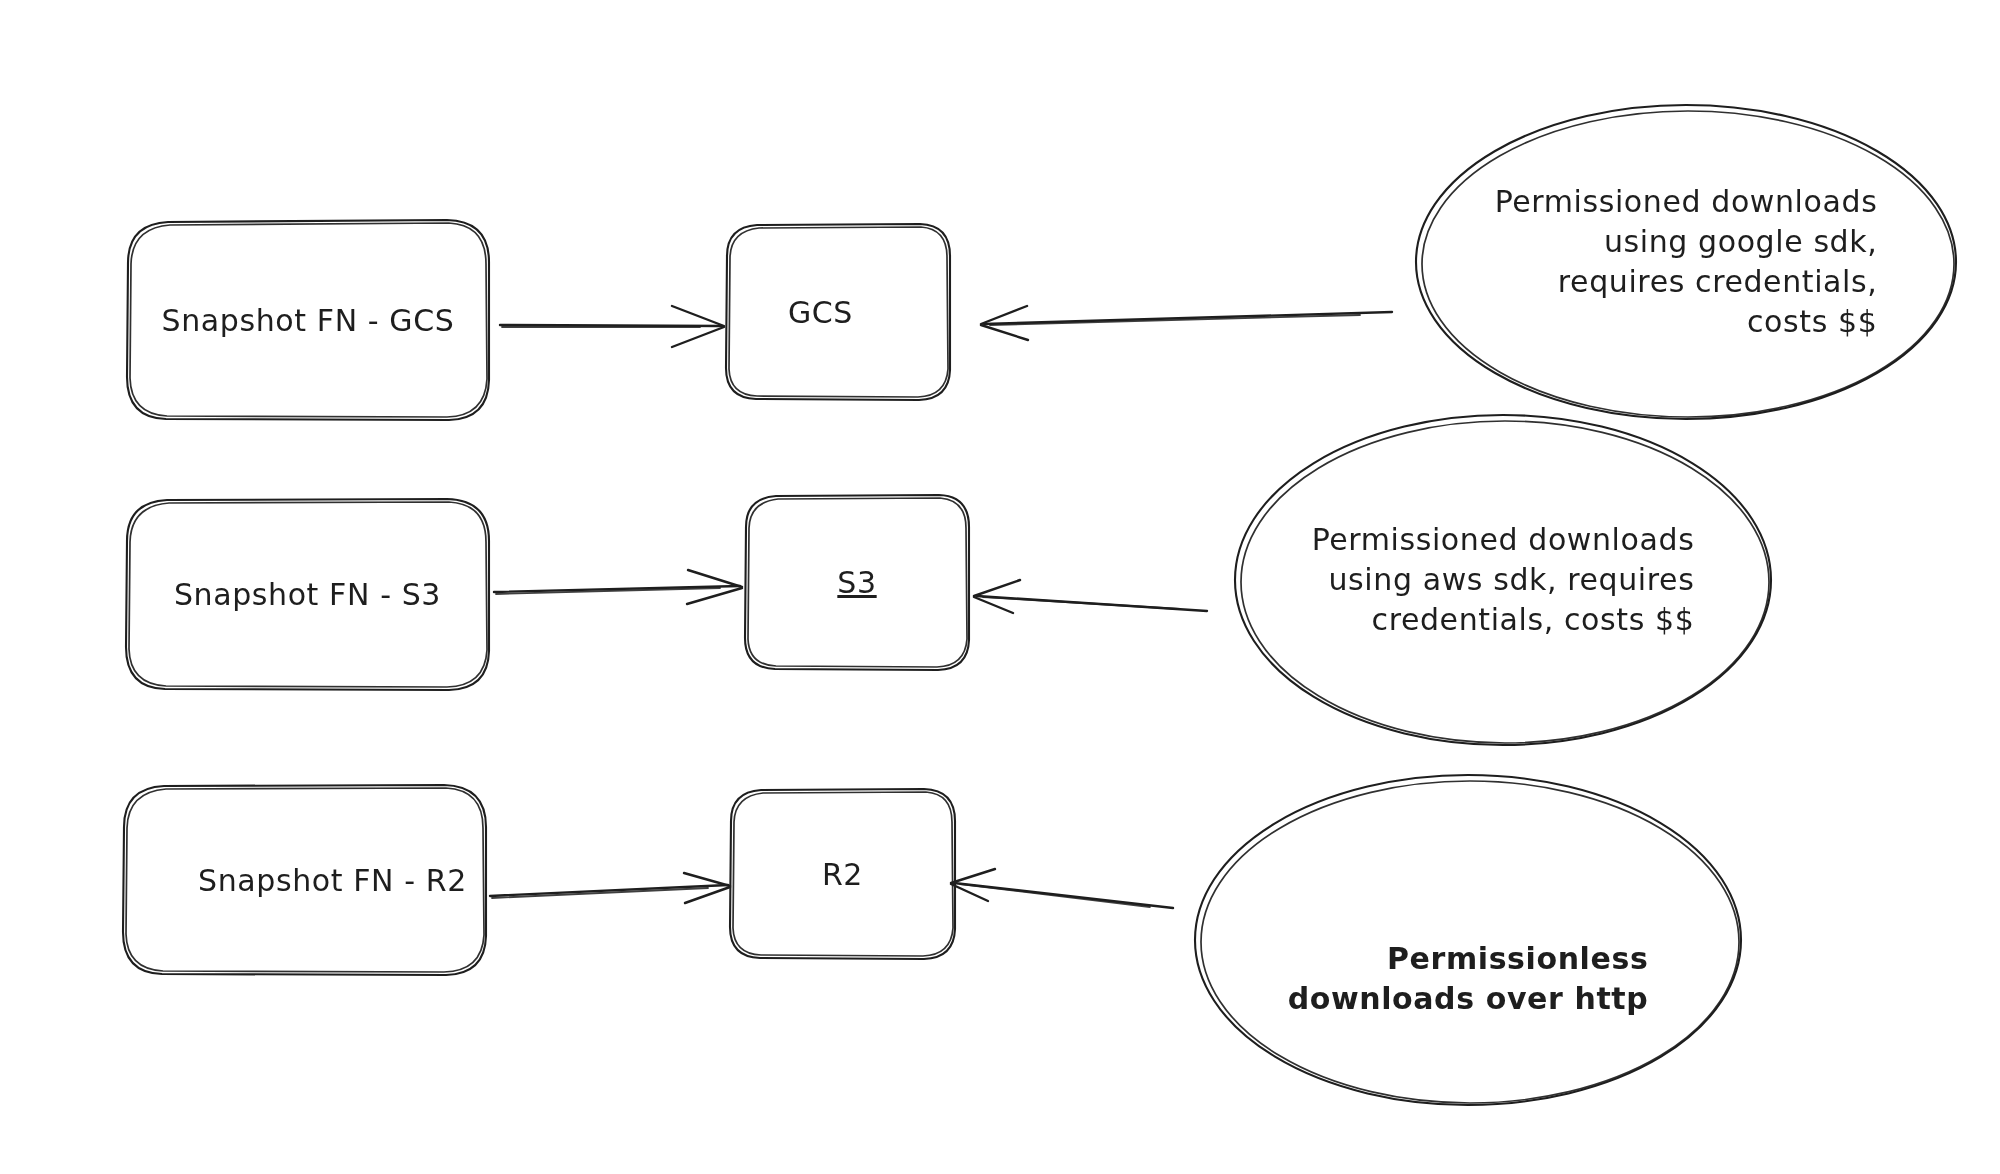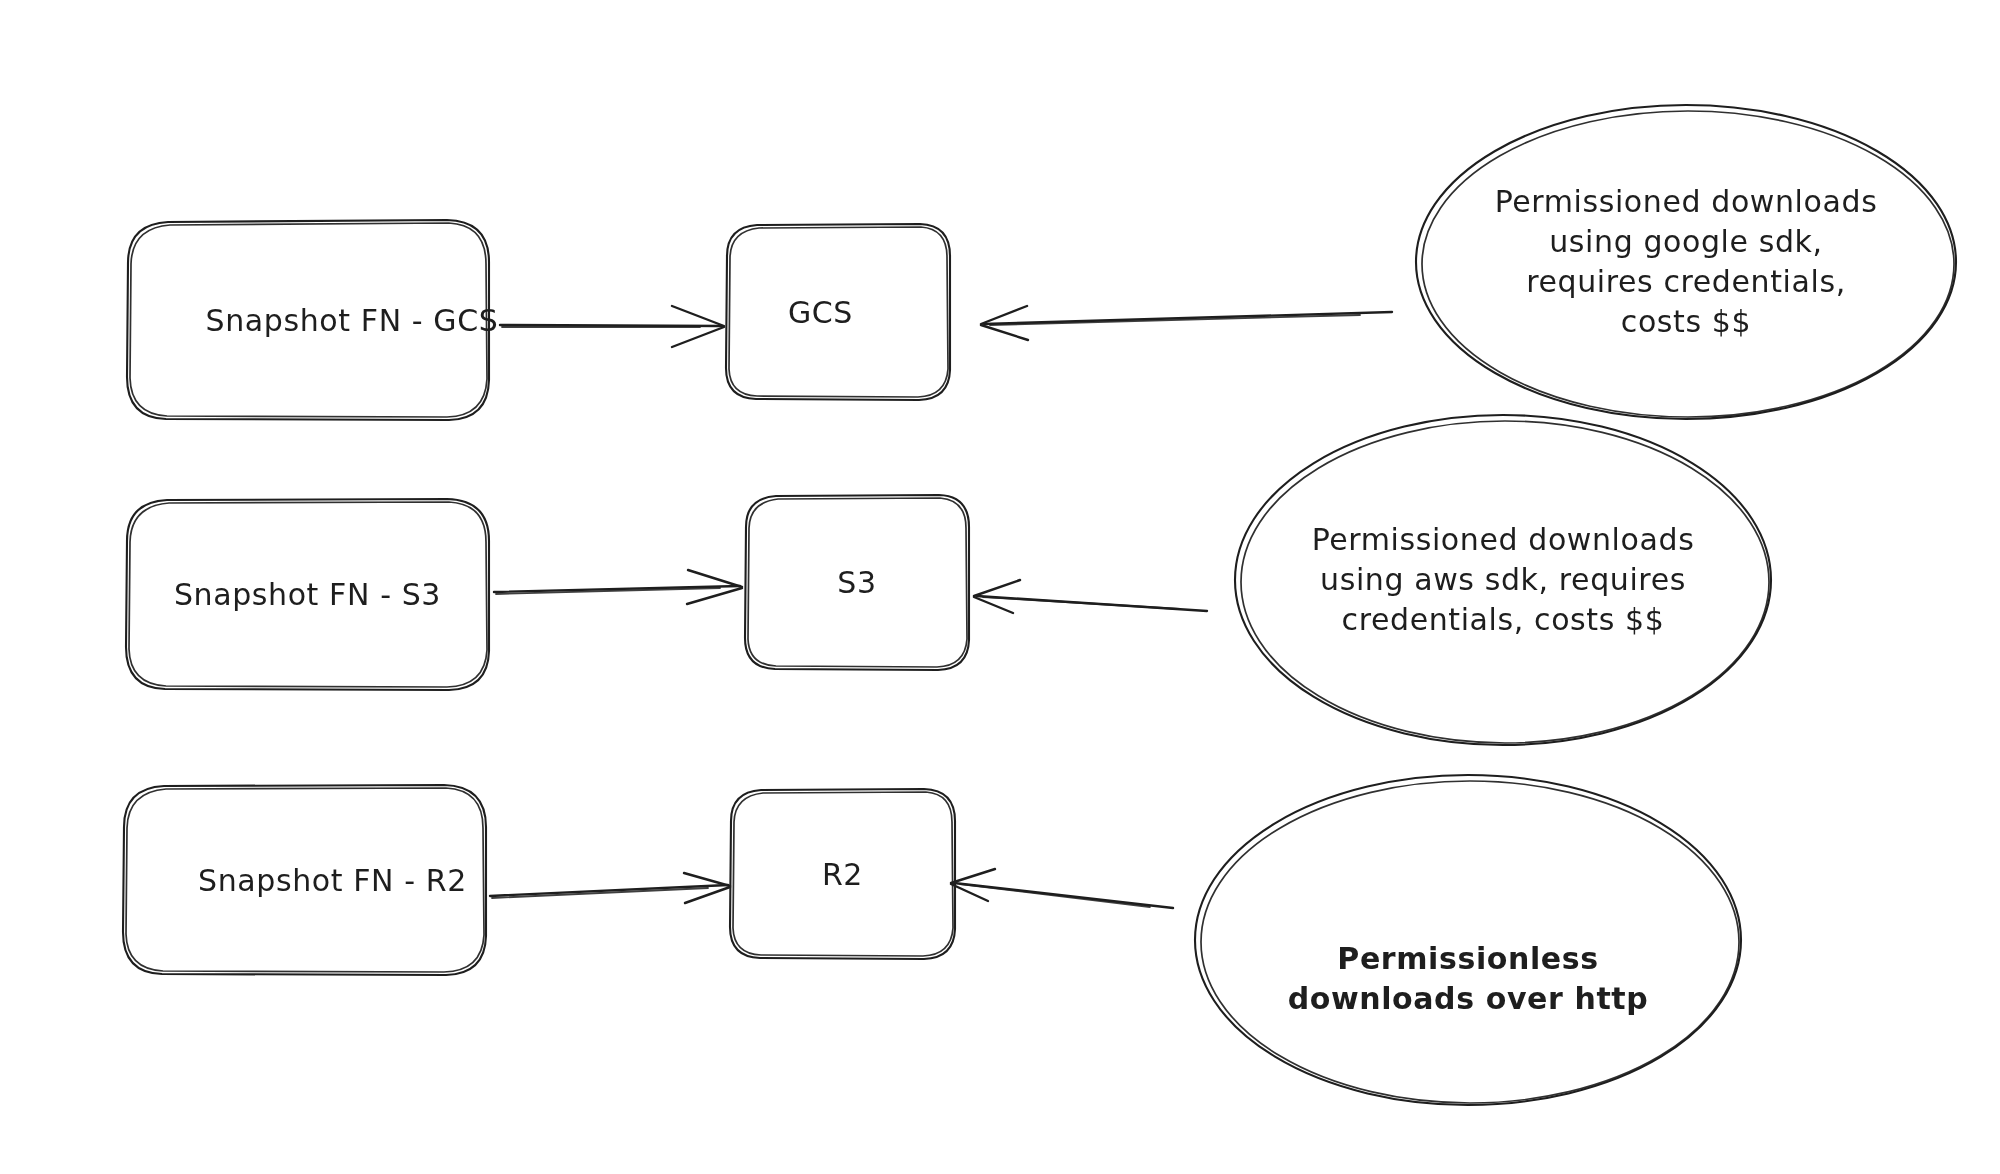--- a/index.html
+++ b/index.html
@@ -36,20 +36,21 @@
     letter-spacing: 0.6px;
   }
   .node-label {
     font-size: 30px;
     line-height: 1.25;
   }
   .note-label {
     font-size: 30px;
     line-height: 1.34;
     white-space: pre-line;
+    text-align: right;
   }
   
   .stroke {
     fill: none;
     stroke: #1e1e1e;
     stroke-linecap: round;
     stroke-linejoin: round;
   }
   .s-thin { stroke-width: 2.1; }
   .s-thin2 { stroke-width: 1.7; opacity: 0.92; }
@@ -145,32 +146,32 @@
       <path class="stroke s-arrow" d="M 988 901 L 951 884"></path>
     </g>
 
     <g>
       <ellipse class="stroke s-thin" cx="1468" cy="940" rx="273" ry="165"></ellipse>
       <ellipse class="stroke s-thin2" cx="1470" cy="942" rx="269" ry="161"></ellipse>
     </g>
 
   </svg>
 
-  <div class="node-label" style="left:127px; top:222px; width:362px; height:198px;padding-left:44px;">Snapshot FN - GCS</div>
+  <div class="node-label" style="left:127px; top:222px; width:362px; height:198px;">Snapshot FN - GCS</div>
 
   <div class="node-label" style="left:726px; top:225px; width:189px; height:175px;">GCS</div>
 
   <div class="note-label" style="left:1446px; top:105px; width:480px; height:314px;">Permissioned downloads
 using google sdk,
 requires credentials,
 costs $$</div>
 
   <div class="node-label" style="left:126px; top:500px; width:363px; height:190px;">Snapshot FN - S3</div>
 
-  <div class="node-label" style="left:745px; top:496px; width:224px; height:174px;">S3</div>
+  <div class="node-label" style="left:745px; top:496px; width:224px; height:174px;text-decoration:underline;">S3</div>
 
   <div class="note-label" style="left:1263px; top:415px; width:480px; height:330px;">Permissioned downloads
 using aws sdk, requires
 credentials, costs $$</div>
 
   <div class="node-label" style="left:123px; top:786px; width:363px; height:189px;margin-left:28px;">Snapshot FN - R2</div>
 
   <div class="node-label" style="left:730px; top:790px; width:225px; height:169px;text-align:right;">R2</div>
 
   <div class="note-label" style="left:1228px; top:814px; width:480px; height:330px;font-weight:bold;">Permissionless

